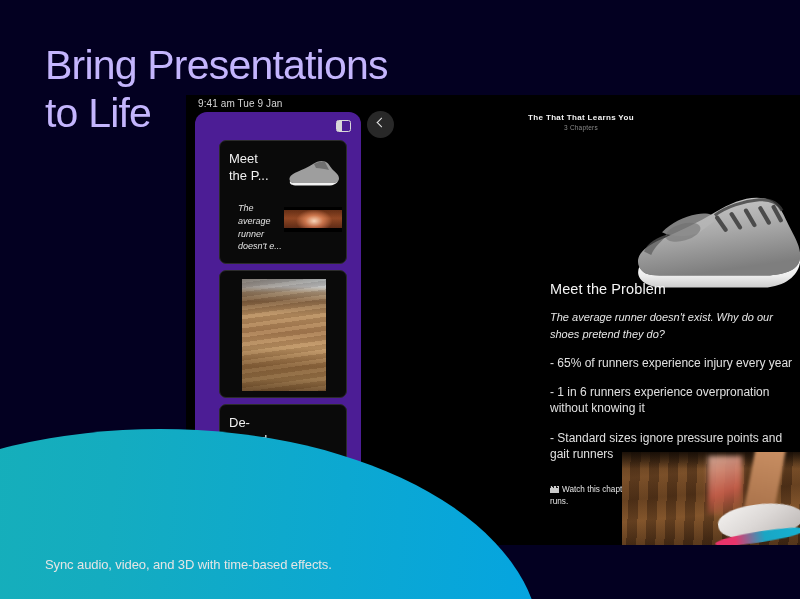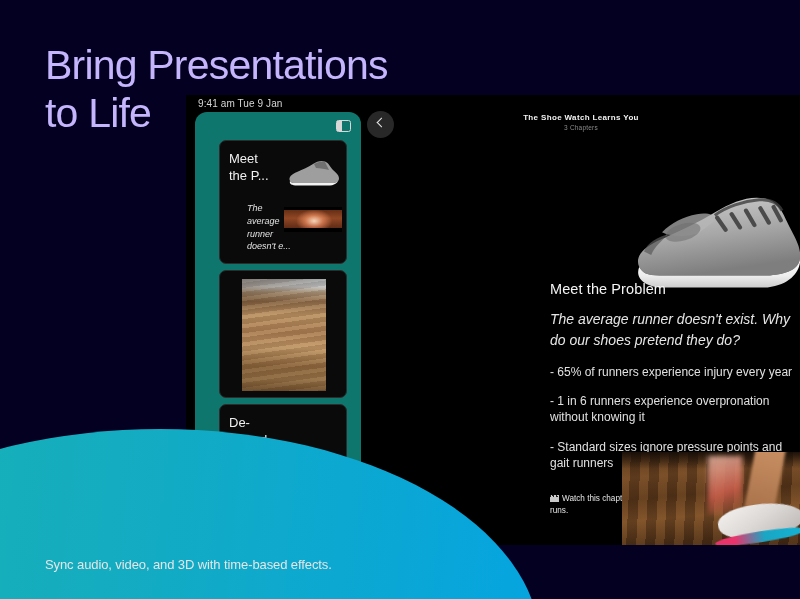--- a/index.html
+++ b/index.html
@@ -32,21 +32,21 @@
 
   #status-bar {
     position:absolute; left:12px; top:3px;
     color:#d6d6d6; font-size:10px; letter-spacing:.1px;
   }
 
   
   #slide-sidebar {
     position:absolute; left:9px; top:17px;
     width:166px; height:433px;
-    background:#0f766e;
+    background:#4c1d95;
     border-radius:12px 12px 0 0;
     padding:24px;
   }
   #sidebar-toggle-icon {
     position:absolute; right:10px; top:8px;
     width:15px; height:12px;
     border:1.4px solid #d8d8d8; border-radius:2.5px;
   }
   #sidebar-toggle-icon::after {
     content:""; position:absolute; left:3.6px; top:0; bottom:0;
@@ -68,21 +68,21 @@
   #thumb-1 { top:28px;  height:124px; }
   #thumb-2 { top:158px; height:128px; }
   #thumb-3 { top:292px; height:140px; border-radius:7px 7px 0 0; }
 
   .thumb-title {
     position:absolute; left:9px; top:9px;
     color:#f0f0f0; font-size:13px; line-height:1.33;
     white-space:pre-line; font-weight:400;
   }
   .thumb-sub {
-    position:absolute; left:27px; top:61px;
+    position:absolute; left:18px; top:61px;
     color:#e2e2e2; font-size:9px; line-height:1.42;
     font-style:italic; white-space:pre-line;
   }
 
   
   #thumb-shoe {
     position:absolute; right:4px; top:14px;
     width:56px; height:34px;
   }
   
@@ -155,21 +155,21 @@
     width:180px; height:130px;
   }
 
   
   #slide-body { position:absolute; left:188px; top:186px; width:248px; }
   #slide-heading {
     color:#f4f4f4; font-size:14.5px; font-weight:400; letter-spacing:.1px;
   }
   #slide-lede {
     margin-top:12px;
-    color:#e6e6e6; font-size:14px; line-height:1.5;
+    color:#e6e6e6; font-size:11px; line-height:1.5;
     font-style:italic;
   }
   .slide-bullet {
     margin-top:13px;
     color:#e0e0e0; font-size:12px; line-height:1.35;
   }
   .slide-bullet.is-bold { font-weight:700; color:#f2f2f2; }
   #slide-cta {
     margin-top:22px;
     color:#e4e4e4; font-size:8.2px; line-height:1.45;
@@ -277,21 +277,21 @@
     </div>
   </div>
 
   <div id="main-canvas">
 
     <div id="back-button">
       <div id="back-chevron"></div>
     </div>
 
     <div id="deck-header">
-      <div id="deck-title">The Shoe Watch Learns You</div>
+      <div id="deck-title">The That That Learns You</div>
       <div id="deck-sub">3 Chapters</div>
     </div>
 
     <svg id="hero-shoe" viewBox="0 0 300 210">
       <defs>
         <linearGradient id="gUpper" x1="0" y1="0" x2="0.3" y2="1">
           <stop offset="0" stop-color="#cfcfcf"></stop>
           <stop offset="0.55" stop-color="#a8a8a8"></stop>
           <stop offset="1" stop-color="#7e7e7e"></stop>
         </linearGradient>

